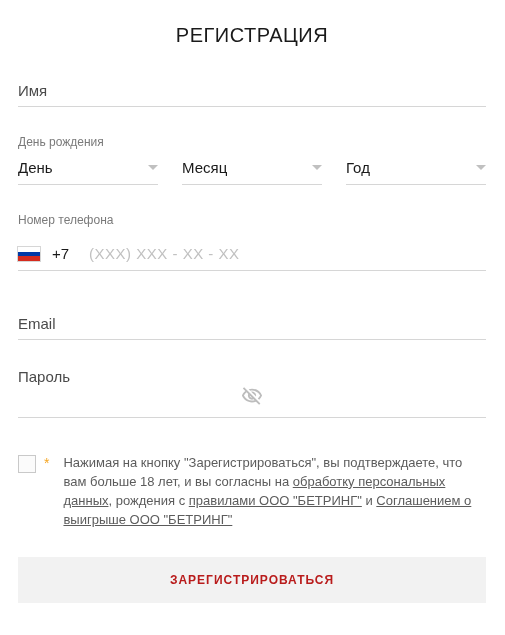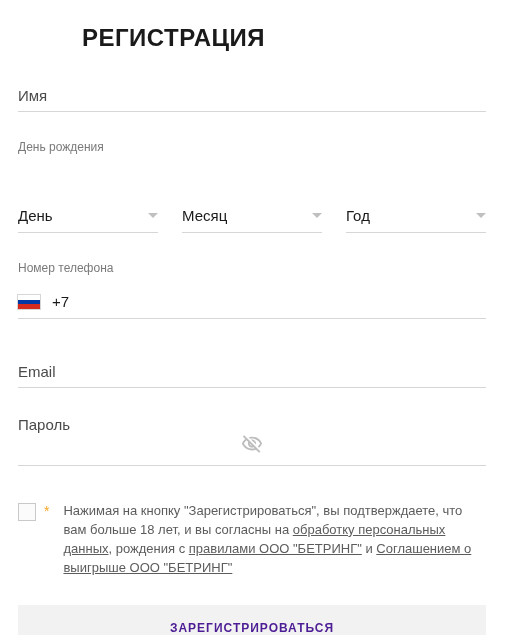--- a/index.html
+++ b/index.html
@@ -5,24 +5,24 @@
     * { box-sizing: border-box; margin: 0; padding: 0; }
     body {
       font-family: Arial, Helvetica, sans-serif;
       width: 505px;
       height: 635px;
       background: #fff;
       padding: 18px 18px 0 18px;
       color: #1a1a1a;
     }
     .page-title {
-      font-weight: 700;
-      font-size: 24px;
+      font-weight: 400;
+      font-size: 20px;
       letter-spacing: 0.5px;
-      text-align: left;
+      text-align: center;
       margin: 6px auto 35px auto;
       max-width: 340px;
     }
     .form {
       max-width: 468px;
     }
     .field-label {
       font-size: 12px;
       color: #7a7a7a;
       margin-bottom: 6px;
@@ -54,21 +54,20 @@
       margin-bottom: 28px;
     }
     .select-wrap {
       flex: 1;
       display: flex;
       align-items: center;
       justify-content: space-between;
       border-bottom: 1px solid #d6d6d6;
       padding: 4px 0 8px 0;
       cursor: pointer;
-      margin-top: 43px;
     }
     .select-label {
       font-size: 15px;
       color: #1a1a1a;
     }
     .chevron-down {
       width: 0;
       height: 0;
       border-left: 5px solid transparent;
       border-right: 5px solid transparent;
@@ -149,21 +148,21 @@
       color: #5c5c5c;
     }
     .agreement-text .link {
       text-decoration: underline;
       color: #5c5c5c;
     }
     .submit-btn {
       width: 100%;
       height: 46px;
       background: #f2f2f2;
-      color: #4c1d95;
+      color: #b91c1c;
       border: none;
       font-size: 12px;
       font-weight: 700;
       letter-spacing: 1px;
       text-transform: uppercase;
       cursor: not-allowed;
       font-family: inherit;
     }
   </style>
 </head>
@@ -196,20 +195,21 @@
       </div>
     </div>
   </div>
 
   
   <div class="phone-section">
     <span class="field-label">Номер телефона</span>
     <div class="phone-row">
       <span class="flag"></span>
       <span class="country-code">+7</span>
+      <input type="text" class="phone-input" placeholder="(XXX) XXX - XX - XX" style="">
     </div>
   </div>
 
   
   <div class="text-input-row">
     <input type="text" class="text-input dark-placeholder" placeholder="Email" style="">
   </div>
 
   
   <div class="password-row">

